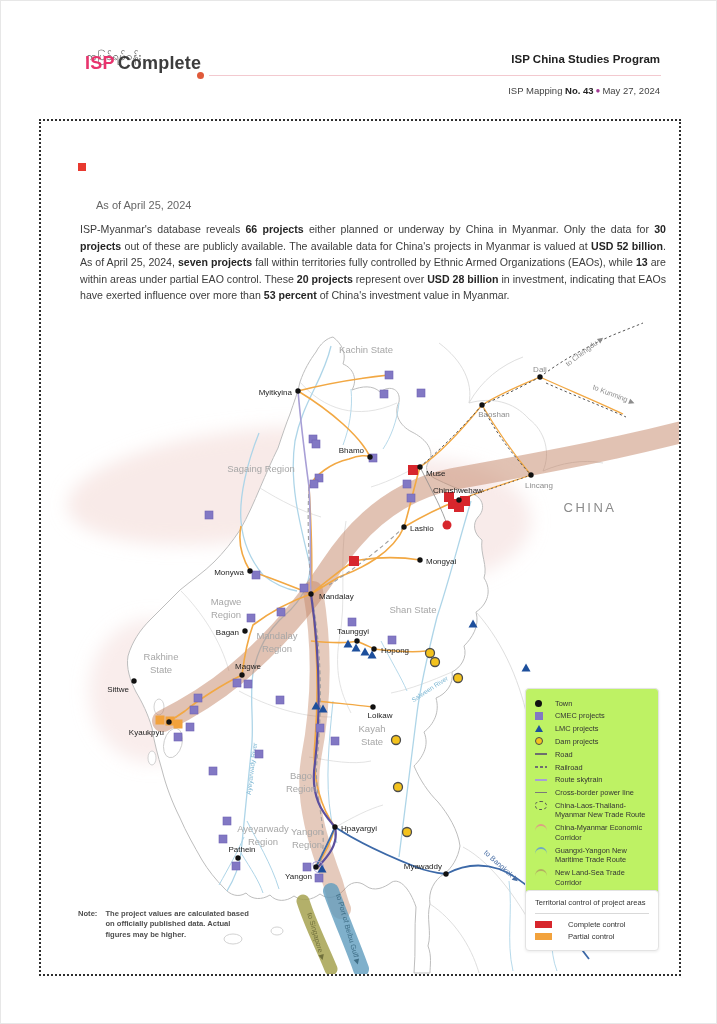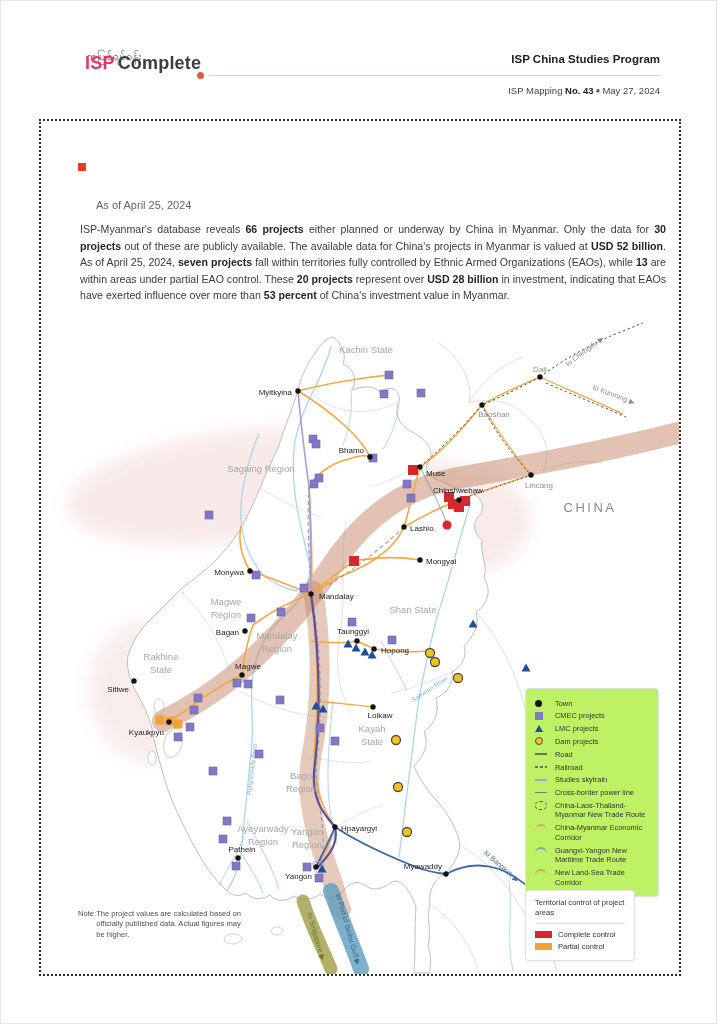--- a/index.html
+++ b/index.html
@@ -41,28 +41,28 @@
   .ic-dam{width:6px;height:6px;border-radius:50%;background:#f3c21d;border:1.5px solid #4c4c4c;}
   .ic-road{width:12px;height:2px;background:#6e6e6e;}
   .ic-railroad{width:12px;height:2px;background:repeating-linear-gradient(90deg,#6e6e6e 0 3px,transparent 3px 5px);}
   .ic-skytrain{width:12px;height:1.5px;background:#a89fd6;}
   .ic-powerline{width:12px;height:1px;background:#7a7a7a;}
   .ic-traderoute{width:10px;height:7px;border:1px dashed #555;border-radius:45% 55% 50% 50%;}
   .arc{width:12px;height:5px;border-top:2.5px solid #dca183;border-radius:50% 50% 0 0/100% 100% 0 0;}
   .arc.blue{border-top-color:#6fa8c4;}
   .arc.olive{border-top-color:#b3af62;}
   
-  .controlbox{position:absolute;left:524px;top:889px;width:110px;background:#fff;border:1px solid #e3e3e3;
+  .controlbox{position:absolute;left:524px;top:889px;width:134px;background:#fff;border:1px solid #e3e3e3;
               border-radius:4px;box-shadow:0 1px 3px rgba(0,0,0,.08);padding:7px 9px;box-sizing:border-box;}
   .controlbox .ct{font-size:7.6px;line-height:9.8px;color:#333;}
   .controlbox hr{border:none;border-top:1px solid #d9d9d9;margin:5px 0 5px 0;}
-  .crow{display:flex;align-items:center;gap:6px;font-size:7.6px;color:#333;padding:1.5px 0;}
+  .crow{display:flex;align-items:center;gap:16px;font-size:7.6px;color:#333;padding:1.5px 0;}
   .cbar{width:17px;height:7px;}
   
-  .note{position:absolute;left:77px;top:908px;display:flex;font-size:7.6px;line-height:10.4px;color:#4f4f4f;}
+  .note{position:absolute;left:77px;top:908px;display:flex;gap:8px;font-size:7.6px;line-height:10.4px;color:#4f4f4f;font-weight:bold;}
   .note .nl{flex:0 0 auto;}
   .note .nt{width:152px;}
 </style>
 </head>
 <body>
 
 <div class="page">
 
   <div class="burmese">ကပြင်ရပ်ဝန်း</div>
   <div class="wordmark">
@@ -351,21 +351,21 @@
         <li>
           <span class="lgi">
             <span class="ic-railroad"></span>
           </span>
           <span>Railroad</span>
         </li>
         <li>
           <span class="lgi">
             <span class="ic-skytrain"></span>
           </span>
-          <span>Studies skytrain</span>
+          <span>Route skytrain</span>
         </li>
         <li>
           <span class="lgi">
             <span class="ic-powerline"></span>
           </span>
           <span>Cross-border power line</span>
         </li>
         <li>
           <span class="lgi">
             <span class="ic-traderoute"></span>

